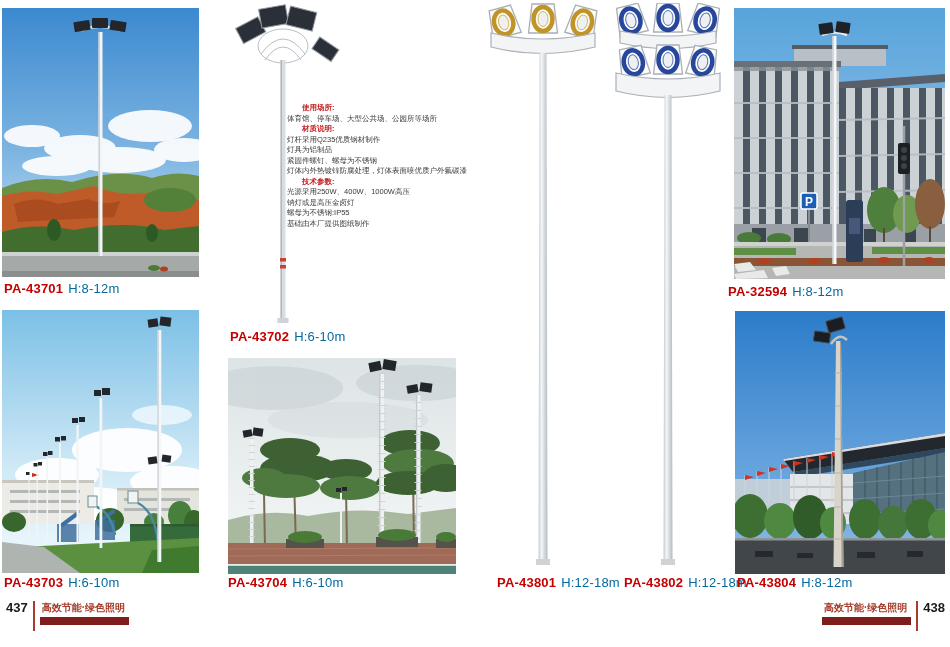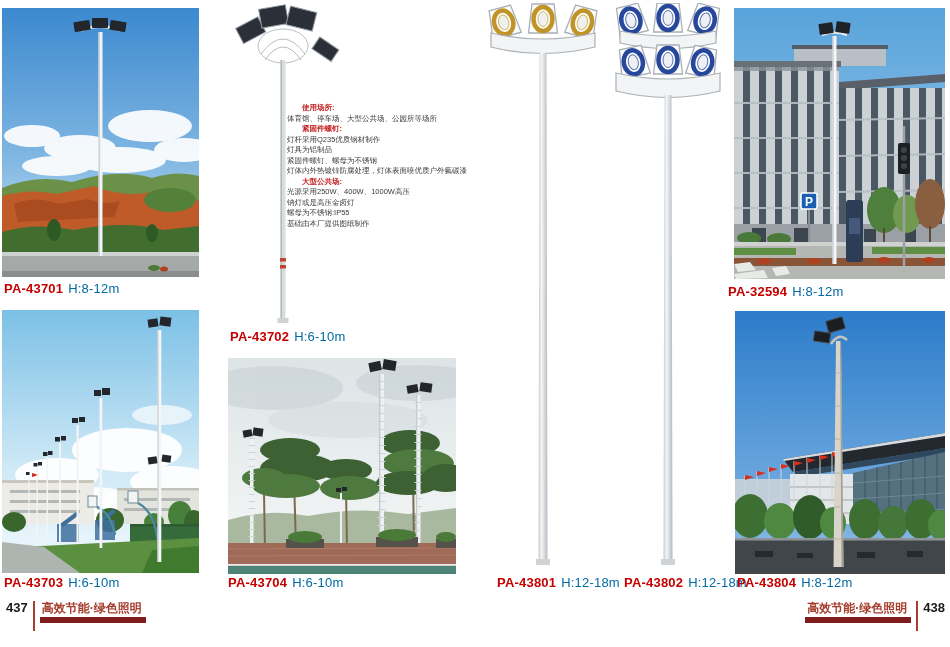--- a/index.html
+++ b/index.html
@@ -14,22 +14,22 @@
   .plabel { white-space:nowrap; font-size:13px; letter-spacing:0.2px; }
   .pcode { color:#c40000; font-weight:bold;margin-top:13px; }
   .pheight { color:#0369a1; margin-left:5px; }
 
   .desc { width:200px; white-space:nowrap; font-size:7.5px; line-height:10.5px; color:#3a3a3a; }
   .desc .dh { color:#c42222; font-weight:bold;padding-left:15px; }
 
   .footer { display:flex; align-items:flex-start; }
   .fnum { font-size:13px; font-weight:bold; color:#1a1a1a; line-height:14px;text-align:right; }
   .fline { width:2px; height:30px; background:#a63c2c; margin:0 5px; }
-  .fslogan { font-size:12px; font-weight:bold; color:#a63c2c; line-height:12px;
-             border-bottom:6px solid #7f1d1d; padding:1px 4px 3px 2px; }
+  .fslogan { font-size:10px; font-weight:bold; color:#a63c2c; line-height:12px;
+             border-bottom:8px solid #7f1d1d; padding:1px 4px 3px 2px; }
 </style>
 </head>
 <body>
 
 <div id="page">
 
   <div class="abs photo" style="left:2px;top:8px;width:197px;height:269px">
     <svg viewBox="0 0 197 269" preserveAspectRatio="none">
       <defs>
         <linearGradient id="sky1" x1="0" y1="0" x2="0" y2="1">
@@ -94,26 +94,26 @@
         <rect x="48" y="256" width="6" height="3.5" fill="#c2452e"></rect>
         <rect x="48" y="263" width="6" height="3.5" fill="#c2452e"></rect>
         <rect x="45.5" y="316" width="11" height="5" fill="#cfd3d6"></rect>
       </g>
     </svg>
   </div>
 
   <div class="abs desc" style="left:287px;top:103px">
     <div class="dh">使用场所:</div>
     <div class="dl">体育馆、停车场、大型公共场、公园所等场所</div>
-    <div class="dh">紧固件螺钉:</div>
+    <div class="dh">材质说明:</div>
     <div class="dl">灯杆采用Q235优质钢材制作</div>
     <div class="dl">灯具为铝制品</div>
     <div class="dl">紧固件螺钉、螺母为不锈钢</div>
     <div class="dl">灯体内外热镀锌防腐处理，灯体表面喷优质户外氟碳漆</div>
-    <div class="dh">大型公共场:</div>
+    <div class="dh">技术参数:</div>
     <div class="dl">光源采用250W、400W、1000W高压</div>
     <div class="dl">钠灯或是高压金卤灯</div>
     <div class="dl">螺母为不锈钢:IP55</div>
     <div class="dl">基础由本厂提供图纸制作</div>
   </div>
   <div class="abs plabel" style="left:230px;top:329px">
     <span class="pcode">PA-43702</span><span class="pheight">H:6-10m</span>
   </div>
 
   <div class="abs photo" style="left:2px;top:310px;width:197px;height:263px">

